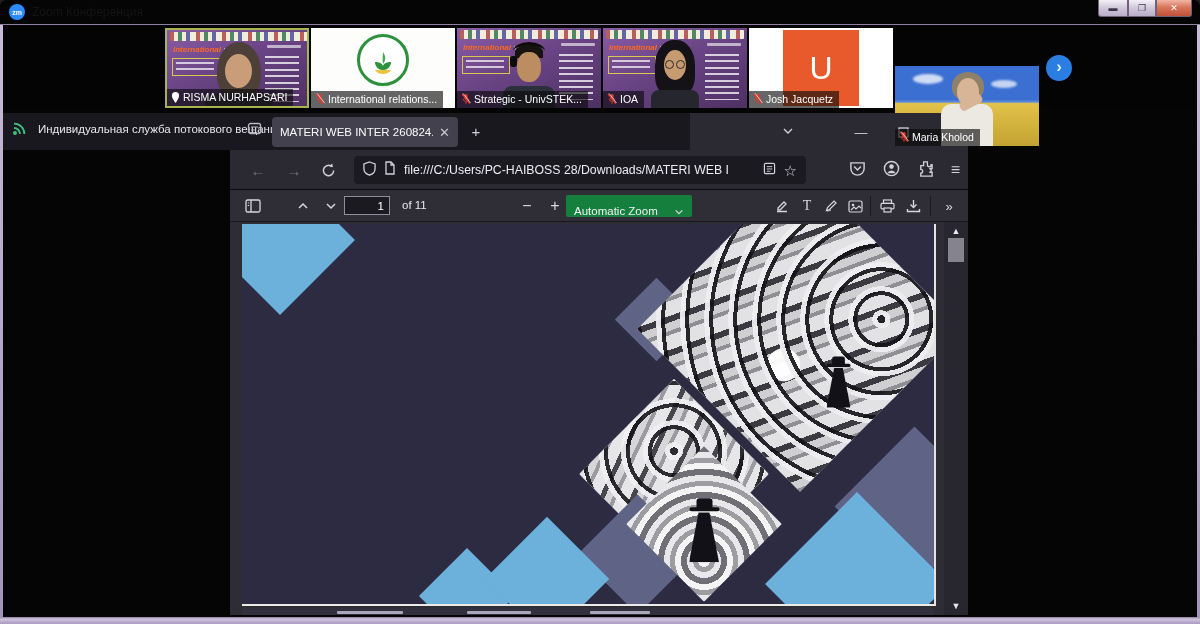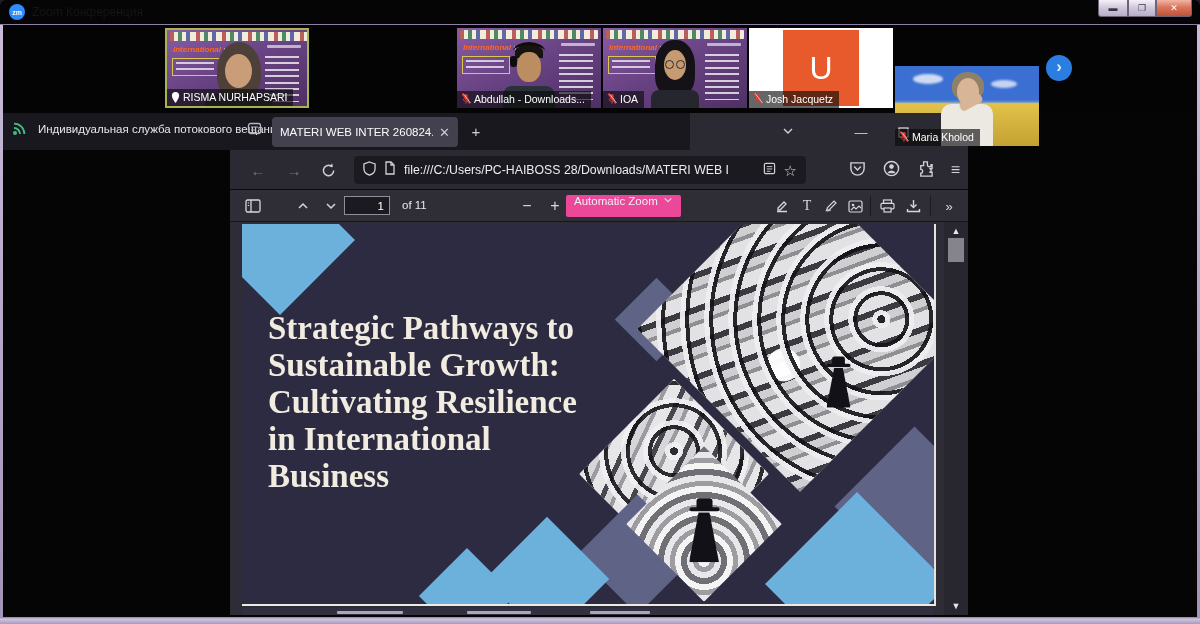--- a/index.html
+++ b/index.html
@@ -64,22 +64,22 @@
   .nav-ico.dis{color:#74737d;}
   .urlbar{position:absolute;left:124px;top:6px;width:452px;height:28px;background:#1b1a21;border-radius:4px;
     display:flex;align-items:center;padding:0 9px;box-sizing:border-box;gap:8px;}
   .url-text{flex:1;font-size:12.3px;color:#edebf2;white-space:nowrap;overflow:hidden;}
   .nav-right{position:absolute;right:8px;top:8px;display:flex;gap:17px;align-items:center;height:24px;}
   .pdfbar{position:absolute;left:230px;top:190px;width:738px;height:32px;background:#2f2d36;border-bottom:1px solid #17161c;box-sizing:border-box;}
   .pdf-ico{position:absolute;top:6px;width:22px;height:20px;display:flex;align-items:center;justify-content:center;color:#d7d7db;font-size:14px;}
   .page-input{position:absolute;left:114px;top:6px;width:46px;height:19px;background:#1b1a21;border:1px solid #8f8f9a;
     color:#fff;font-size:11.5px;text-align:right;padding:0 5px;box-sizing:border-box;font-family:"Liberation Sans",sans-serif;}
   .of-label{position:absolute;left:172px;top:9px;font-size:11.5px;color:#e8e8ec;}
-  .zoom-select{position:absolute;left:336px;top:5px;width:115px;height:22px;background:#ec4899;border-radius:2px;
-    display:flex;align-items:flex-start;font-size:11.5px;color:#f0f0f4;padding:0 8px;box-sizing:border-box;justify-content:space-between;}
+  .zoom-select{position:absolute;left:336px;top:5px;width:126px;height:22px;background:#15803d;border-radius:2px;
+    display:flex;align-items:flex-end;font-size:11.5px;color:#f0f0f4;padding:0 8px;box-sizing:border-box;justify-content:space-between;}
   .vsep{position:absolute;top:6px;width:1px;height:20px;background:#1b1a21;}
 
   .viewer{position:absolute;left:230px;top:222px;width:738px;height:393px;background:#2e2c35;overflow:hidden;}
   .page{position:absolute;left:12px;top:2px;width:692px;height:380px;background:#2d2b42;
     border-right:2px solid #e5e3de;border-bottom:2px solid #eceae5;overflow:hidden;box-sizing:content-box;}
   .sliver{position:absolute;left:12px;top:386px;width:692px;height:9px;background:#322f3f;}
   .sliver i{position:absolute;top:3px;height:3px;background:#c9c4da;opacity:.8;border-radius:1px;filter:blur(.4px);}
   .sbar{position:absolute;left:714px;top:0;width:24px;height:393px;background:#28272f;}
   .sbar .thumbar{position:absolute;left:4px;top:16px;width:16px;height:24px;background:#85848c;}
   .sbar .arr{position:absolute;left:0;width:24px;height:14px;display:flex;align-items:center;justify-content:center;color:#e8e8ec;font-size:9px;}
@@ -138,48 +138,69 @@
       <div class="name-tag">
         <span class="pin-ico">
             <svg width="9" height="11" viewBox="0 0 10 12">
               <path d="M5 0a4 4 0 0 1 4 4c0 3-4 8-4 8S1 7 1 4a4 4 0 0 1 4-4z" fill="#fff"></path>
             </svg>
           </span>
         <span>RISMA NURHAPSARI</span>
       </div>
     </div>
 
-
-    <div class="thumb" style="left:457px;">
-      <div class="wbg">
-        <div class="wb-top"></div>
-        <div class="wb-row">
-            <span class="wb-intl">International</span>
-            <span class="wb-web">Web...</span>
-          </div>
-        <div class="wb-date"></div>
-        <div class="wb-box"></div>
-        <div class="wb-list"></div>
-      </div>
-      <div class="person" style="left:56px;top:14px;width:32px;height:18px;border-top:4px solid #0d0c0b;border-radius:50%;box-sizing:border-box;"></div>
-      <div class="person" style="left:58px;top:17px;width:28px;height:13px;background:#17130f;border-radius:50% 50% 0 0;"></div>
-      <div class="person" style="left:60px;top:24px;width:24px;height:30px;background:#bb8d60;border-radius:45%;"></div>
-      <div class="person" style="left:53px;top:28px;width:7px;height:11px;background:#0d0c0b;border-radius:3px;"></div>
-      <div class="person" style="left:46px;top:58px;width:52px;height:22px;background:#2a313a;border-radius:9px 9px 0 0;"></div>
+    <div class="thumb" style="left:311px;background:#fdfdfb;">
+      <div class="person" style="left:46px;top:6px;width:52px;height:52px;border:3px solid #2e8f3c;border-radius:50%;background:#fff;box-sizing:border-box;">
+        <svg width="30" height="30" viewBox="0 0 30 30" style="position:absolute;left:8px;top:9px;">
+          <path d="M15 24c-6 0-8-5-8-8 4 0 7 1 8 4 1-3 4-4 8-4 0 3-2 8-8 8z" fill="#2e8f3c"></path>
+          <path d="M15 18c-1-5 0-9 0-12 2 3 4 7 0 12z" fill="#45a94f"></path>
+          <path d="M7 24h16c-2 3-5 4-8 4s-6-1-8-4z" fill="#e7c43c"></path>
+        </svg>
+      </div>
       <div class="name-tag">
         <span class="mic-ico">
             <svg width="10" height="12" viewBox="0 0 12 14">
               <rect x="4" y="1" width="4" height="7" rx="2" fill="#e03c31"></rect>
               <path d="M2.5 6.5a3.5 3.5 0 0 0 7 0" stroke="#e03c31" fill="none"></path>
               <line x1="6" y1="10" x2="6" y2="13" stroke="#e03c31"></line>
               <line x1="1.5" y1="1" x2="10.5" y2="12.5" stroke="#e03c31" stroke-width="1.7"></line>
               <line x1="2.6" y1=".4" x2="11.4" y2="11.8" stroke="#fff" stroke-width=".8"></line>
             </svg>
           </span>
-        <span>Abdullah - Downloads...</span>
+        <span>International relations...</span>
+      </div>
+    </div>
+
+    <div class="thumb" style="left:457px;">
+      <div class="wbg">
+        <div class="wb-top"></div>
+        <div class="wb-row">
+            <span class="wb-intl">International</span>
+            <span class="wb-web">Web...</span>
+          </div>
+        <div class="wb-date"></div>
+        <div class="wb-box"></div>
+        <div class="wb-list"></div>
+      </div>
+      <div class="person" style="left:56px;top:14px;width:32px;height:18px;border-top:4px solid #0d0c0b;border-radius:50%;box-sizing:border-box;"></div>
+      <div class="person" style="left:58px;top:17px;width:28px;height:13px;background:#17130f;border-radius:50% 50% 0 0;"></div>
+      <div class="person" style="left:60px;top:24px;width:24px;height:30px;background:#bb8d60;border-radius:45%;"></div>
+      <div class="person" style="left:53px;top:28px;width:7px;height:11px;background:#0d0c0b;border-radius:3px;"></div>
+      <div class="person" style="left:46px;top:58px;width:52px;height:22px;background:#2a313a;border-radius:9px 9px 0 0;"></div>
+      <div class="name-tag">
+        <span class="mic-ico">
+            <svg width="10" height="12" viewBox="0 0 12 14">
+              <rect x="4" y="1" width="4" height="7" rx="2" fill="#e03c31"></rect>
+              <path d="M2.5 6.5a3.5 3.5 0 0 0 7 0" stroke="#e03c31" fill="none"></path>
+              <line x1="6" y1="10" x2="6" y2="13" stroke="#e03c31"></line>
+              <line x1="1.5" y1="1" x2="10.5" y2="12.5" stroke="#e03c31" stroke-width="1.7"></line>
+              <line x1="2.6" y1=".4" x2="11.4" y2="11.8" stroke="#fff" stroke-width=".8"></line>
+            </svg>
+          </span>
+        <span>Strategic - UnivSTEK...</span>
       </div>
     </div>
 
     <div class="thumb" style="left:603px;">
       <div class="wbg">
         <div class="wb-top"></div>
         <div class="wb-row">
             <span class="wb-intl">International</span>
             <span class="wb-web">Web...</span>
           </div>
@@ -433,25 +454,20 @@
 
       <div class="dia" style="left:407px;top:245px;width:110px;height:110px;">
         <div class="inner bw-tunnel">
             <div class="fig" style="left:50%;top:34%;transform:translateX(-50%);">
               <div class="hat"></div>
               <div class="brim"></div>
               <div class="body"></div>
             </div>
           </div>
       </div>
-      <div class="slide-title">Strategic Pathways to
-Sustainable Growth:
-Cultivating Resilience
-in International
-Business</div>
     </div>
 
     <div class="sliver">
       <i style="left:95px;width:66px;"></i>
         <i style="left:225px;width:64px;"></i>
         <i style="left:348px;width:60px;"></i>
     </div>
 
     <div class="sbar">
       <div class="arr" style="top:2px;">▲</div>

